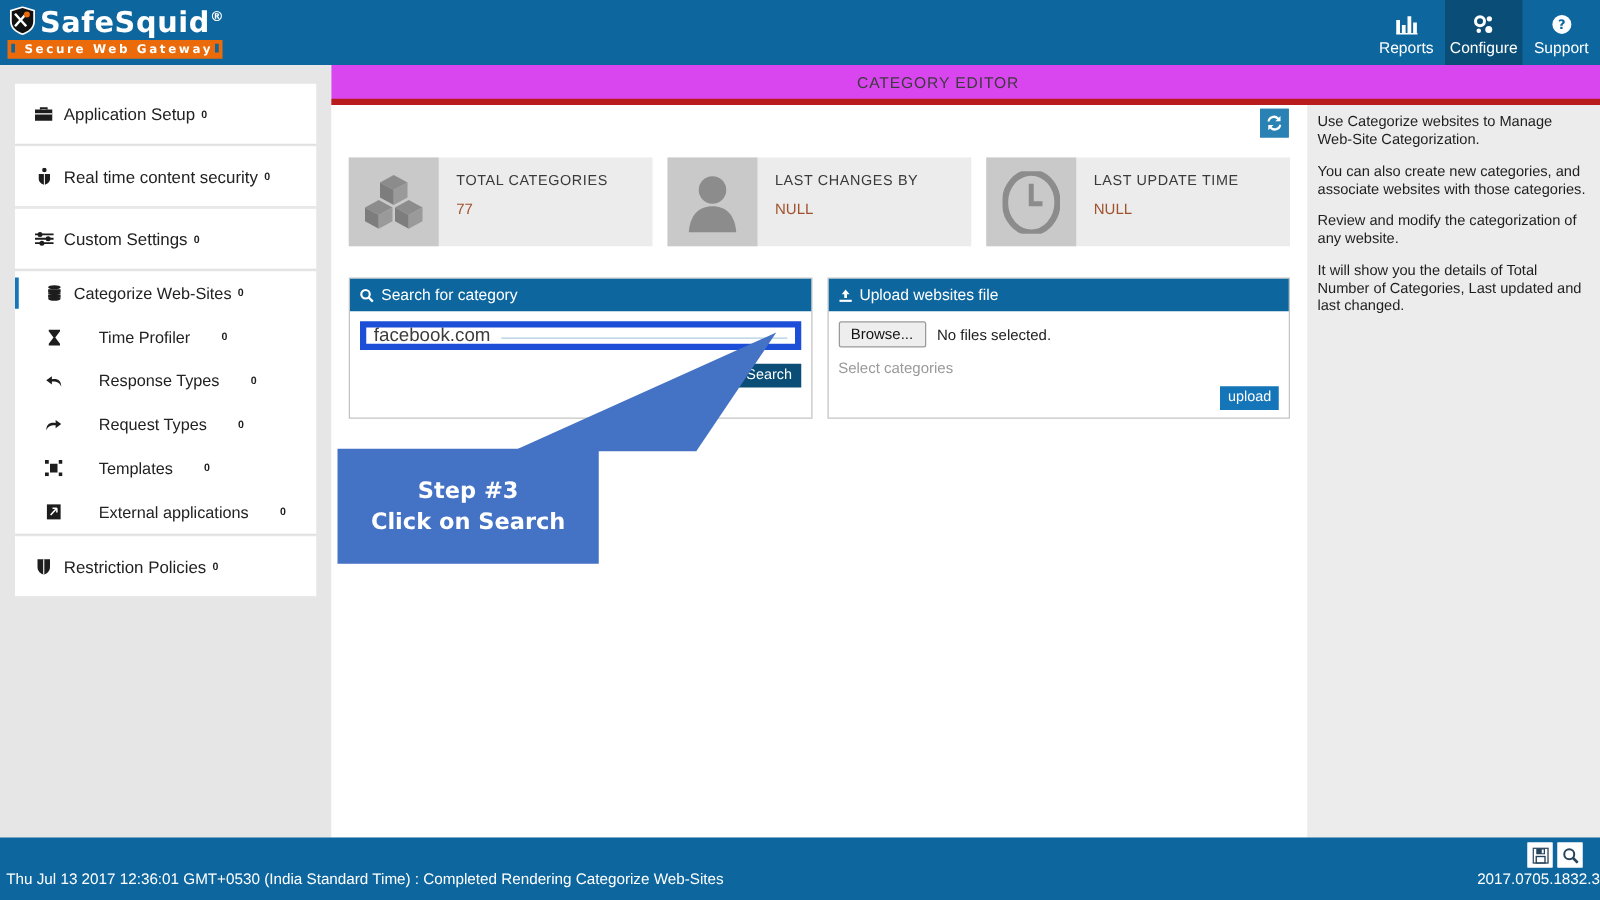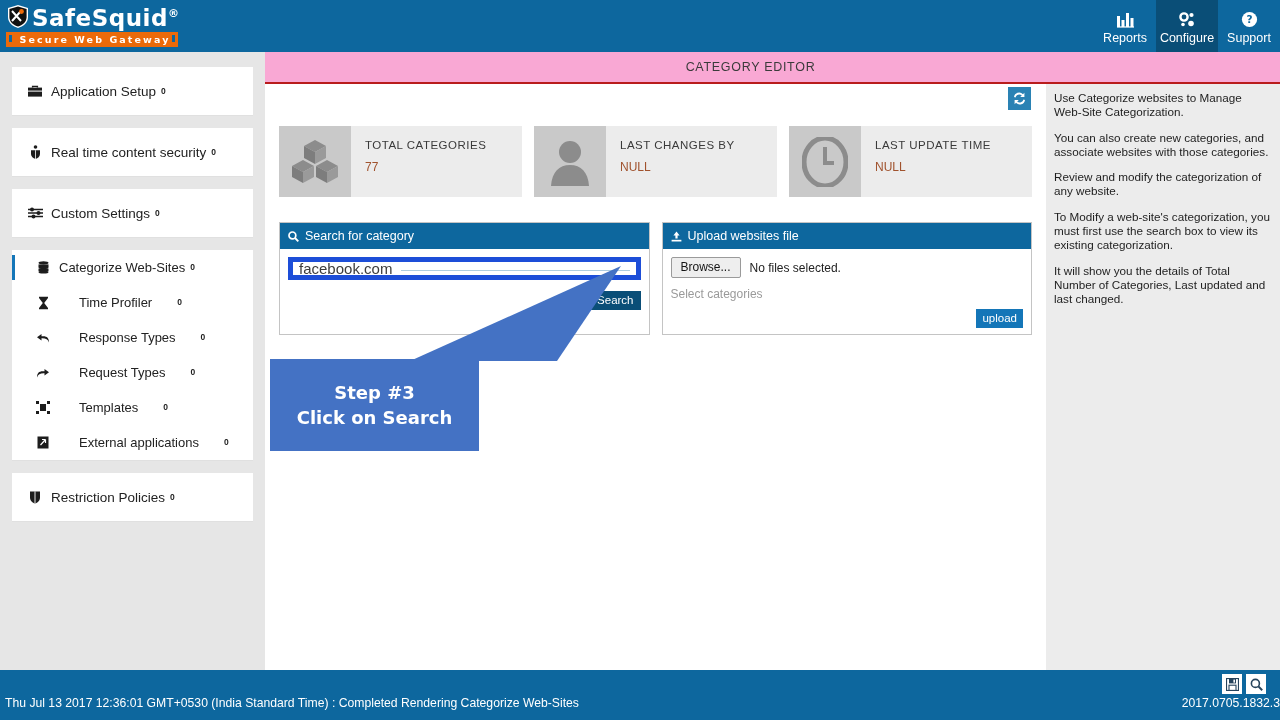--- a/index.html
+++ b/index.html
@@ -41,35 +41,35 @@
     padding-top:3px;
   }
   .nav-item.active { background:#0a4e77; }
   .nav-ico { height:19px; display:flex; align-items:center; justify-content:center; }
   .nav-ico svg { display:block; }
   .nav-label { font-size:12.5px; margin-top:2px; }
 
   
   .titlebar {
     position:absolute; top:52px; left:265px; width:1015px; height:32px;
-    background:#f9a8d4; border-bottom:2px solid #b91c1c;
+    background:#d946ef; border-bottom:5px solid #b91c1c;
     display:flex; align-items:center; justify-content:center;
   }
   .titlebar .t {
     font-size:12.5px; color:#3b3b3b; letter-spacing:.7px;
     transform: translateX(-22px);
   }
 
   
   .sidebar { position:absolute; top:52px; left:0; width:265px; height:668px; background:#e6e6e6; }
   .sb-group {
     margin:0 12px; background:#ffffff; border-bottom:1px solid #e0e0e0;
   }
   .sb-group.first { margin-top:15px; }
-  .sb-group.gap { margin-top:12px; }
+  .sb-group.gap { margin-top:1px; }
   .sb-row {
     display:flex; align-items:center; height:35px; padding-left:15px; cursor:pointer;
     position:relative; font-size:13px; color:#222222;
   }
   .sb-row.top { height:48px; font-size:13.5px; padding-left:14px; }
   .sb-row.active::before {
     content:""; position:absolute; left:0; top:5px; bottom:5px; width:2.5px; background:#1476b8;
   }
   .sb-row.active { padding-left:22px; }
   .sb-row.sub { padding-left:22px;gap:20px; }
@@ -446,21 +446,20 @@
           <div class="upload-btn">upload</div>
         </div>
       </div>
     </div>
   </div>
 
   <div class="help">
     <p>Use Categorize websites to Manage Web-Site Categorization.</p>
     <p>You can also create new categories, and associate websites with those categories.</p>
     <p>Review and modify the categorization of any website.</p>
-    <p>To Modify a web-site's categorization, you must first use the search box to view its existing categorization.</p>
     <p>It will show you the details of Total Number of Categories, Last updated and last changed.</p>
   </div>
 
   <svg class="callout-svg" viewBox="0 0 420 225">
     <path d="M361 16 L150 111 L297 111 Z" fill="#4472c4"></path>
   </svg>
   <div class="callout-box">
     <div>Step #3</div>
     <div>Click on Search</div>
   </div>

